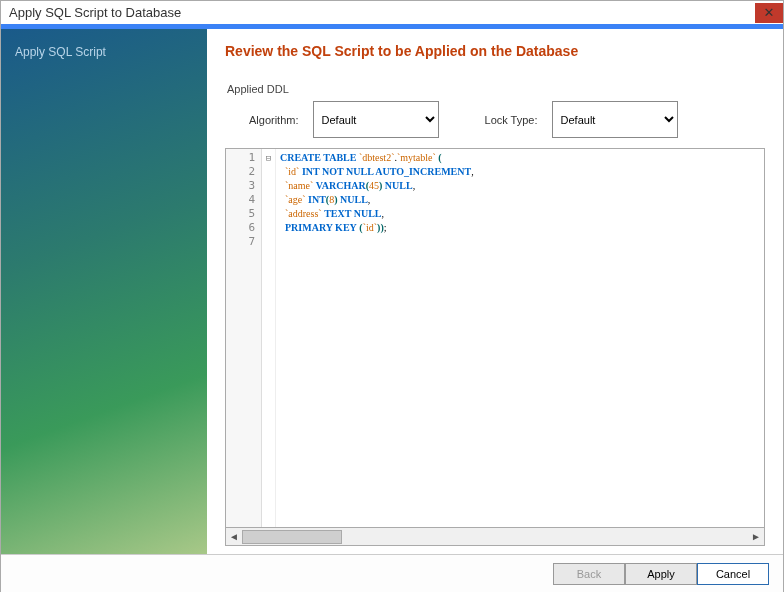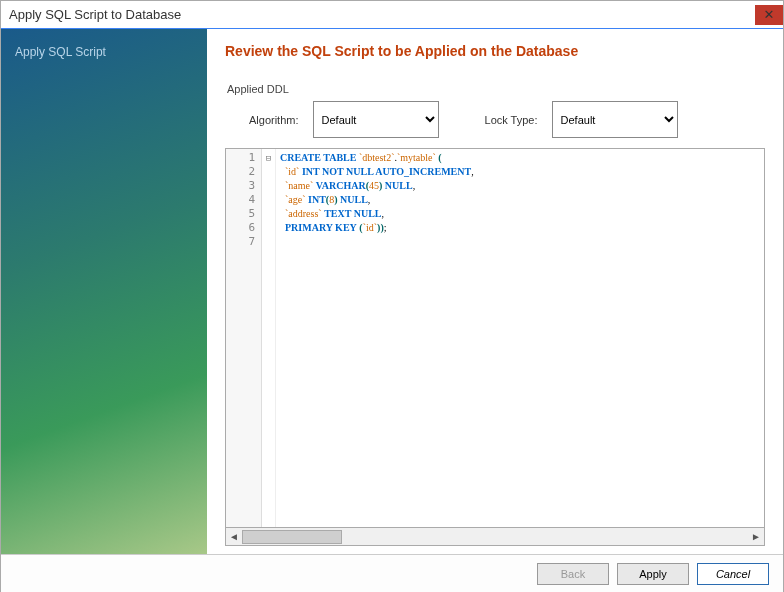--- a/index.html
+++ b/index.html
@@ -1,18 +1,18 @@
 <!DOCTYPE html>
 <html><head>
 <meta charset="utf-8">
 <style>
 * { box-sizing: border-box; margin: 0; padding: 0; }
 body { font-family: "Segoe UI", Tahoma, sans-serif; font-size: 12px; background: #f0f0f0; width: 784px; height: 592px; overflow: hidden; }
 .window { width: 784px; height: 592px; background: #fff; border: 1px solid #aaa; }
-.titlebar { height: 28px; background: #fff; border-bottom: 1px solid #3b82f6; display: flex; align-items: center; justify-content: space-between; padding-left: 8px; }
+.titlebar { height: 28px; background: #fff; border-bottom: 5px solid #3b82f6; display: flex; align-items: center; justify-content: space-between; padding-left: 8px; }
 .titlebar span { font-size: 13px; color: #333; }
 .close-btn { width: 28px; height: 20px; background: #c0392b; color: #fff; display: flex; align-items: center; justify-content: center; font-size: 12px; cursor: pointer; }
 .body { display: flex; height: 525px; }
 .sidebar { width: 206px; height: 100%; background: linear-gradient(160deg, #1a5a8a 0%, #2c7a6e 40%, #3a9a5a 70%, #a8c888 100%); padding-top: 8px; }
 .step { padding: 8px 14px; font-size: 12px; color: #b8d4e8; cursor: pointer; }
 .step.active { color: #fff; font-weight: bold; }
 .main { flex: 1; background: #fff; padding: 14px 18px 8px 18px; display: flex; flex-direction: column; }
 .page-title { font-size: 14px; font-weight: bold; color: #c2410c; margin-bottom: 24px; }
 .ddl-group { border: none; margin-bottom: 10px; }
 .ddl-group legend { font-size: 11px; color: #444; padding: 0 2px; }
@@ -24,24 +24,24 @@
 .fold-col { width: 14px; background: #fff; border-right: 1px solid #eee; font-family: monospace; font-size: 9px; color: #777; line-height: 14px; text-align: center; padding-top: 2px; }
 .code { flex: 1; font-family: Liberation Serif, serif; font-size: 10px; line-height: 14px; padding: 2px 4px; white-space: pre; overflow: hidden; }
 .kw { color: #0066cc; font-weight: bold; }
 .id { color: #cc6600; }
 .num { color: #cc6600; }
 .pn { color: #006666; font-weight: bold; }
 .hscroll { height: 18px; border: 1px solid #aaa; border-top: none; background: #f0f0f0; display: flex; align-items: center; }
 .hscroll-btn { width: 16px; height: 16px; display: flex; align-items: center; justify-content: center; color: #555; font-size: 10px; cursor: pointer; }
 .hscroll-track { flex: 1; height: 16px; position: relative; }
 .hscroll-thumb { position: absolute; left: 0; width: 100px; height: 14px; top: 1px; background: #cfcfcf; border: 1px solid #aaa; cursor: pointer; }
-.footer { height: 38px; border-top: 1px solid #ccc; display: flex; align-items: center; justify-content: flex-end; padding: 0 14px; gap: 8px; background: #fdfdfd; position: relative; }
+.footer { height: 38px; border-top: 1px solid #ccc; display: flex; align-items: center; justify-content: flex-end; padding: 0 14px; background: #fdfdfd; position: relative; }
 .btn { width: 72px; height: 22px; border: 1px solid #999; background: #e8e8e8; font-size: 11px; cursor: pointer; }
 .btn:disabled { color: #999; cursor: default; }
-.btn.primary { border: 1px solid #2a6bb0; background: #fff; font-style: italic; }
+.btn.primary { border: 1px solid #2a6bb0; background: #fff; }
 </style>
 </head>
 <body>
 
 <div class="window">
   <div class="titlebar">
     <span>Apply SQL Script to Database</span>
     <div class="close-btn">
       <span>✕</span>
     </div>

